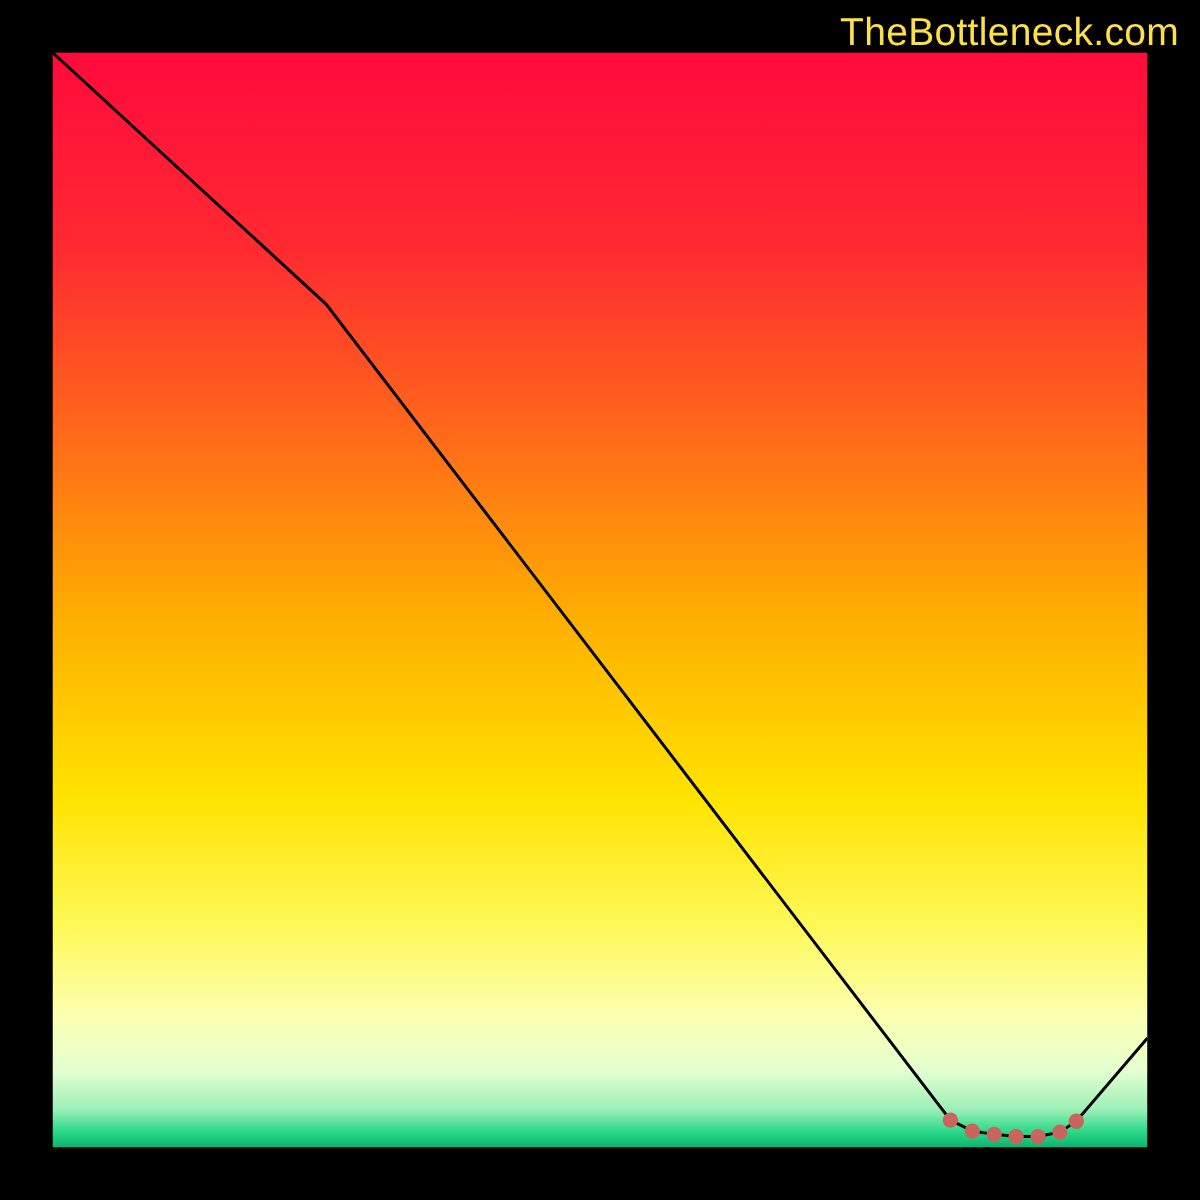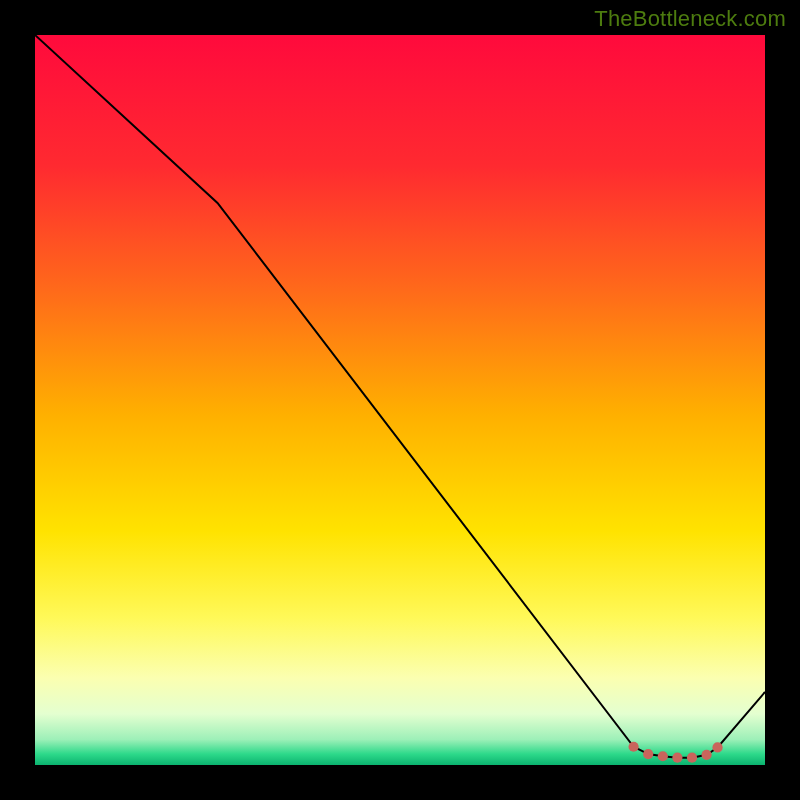--- a/index.html
+++ b/index.html
@@ -9,22 +9,22 @@
     height: 800px;
     background: #000;
     font-family: Arial, Helvetica, sans-serif;
     position: relative;
     overflow: hidden;
   }
   .attribution {
     position: absolute;
     top: 6px;
     right: 14px;
-    color: #4d7c0f;
-    font-size: 22px;
+    color: #fde047;
+    font-size: 26px;
     letter-spacing: 0.2px;
   }
   .plot {
     position: absolute;
     left: 35px;
     top: 35px;
     width: 730px;
     height: 730px;
   }
   .gradient-bg {

